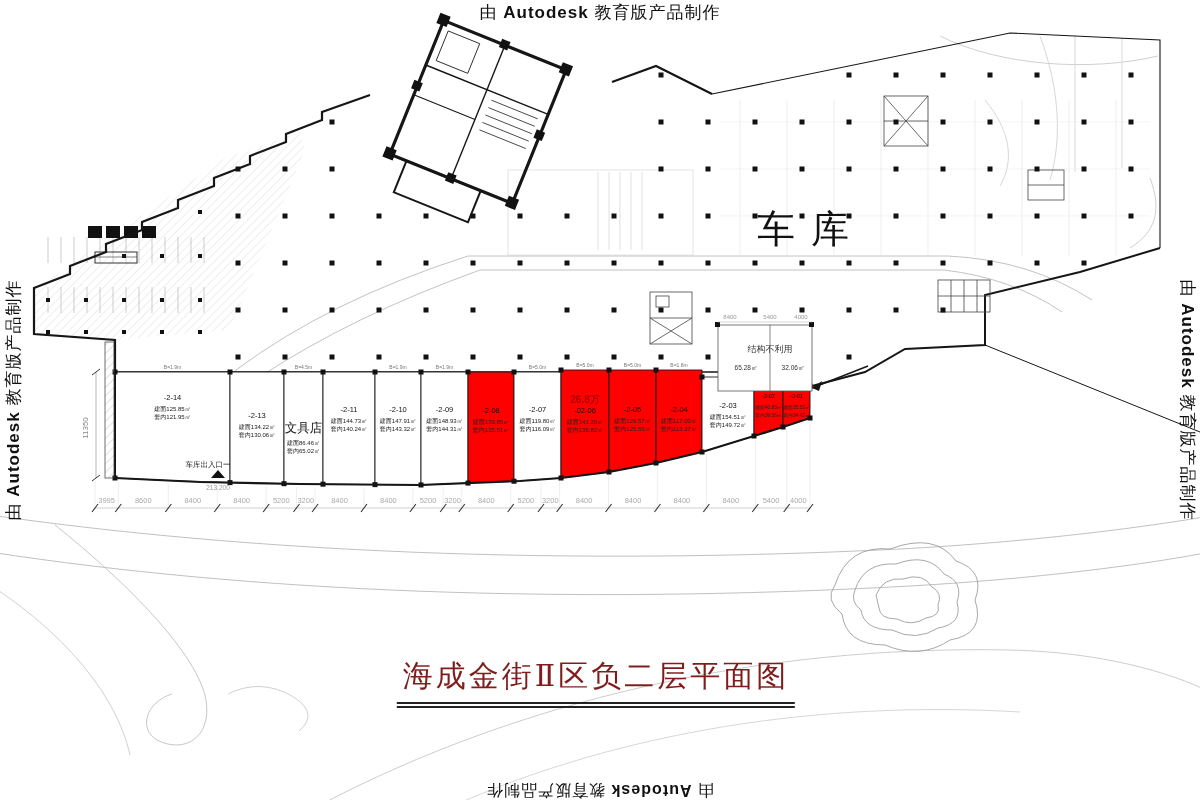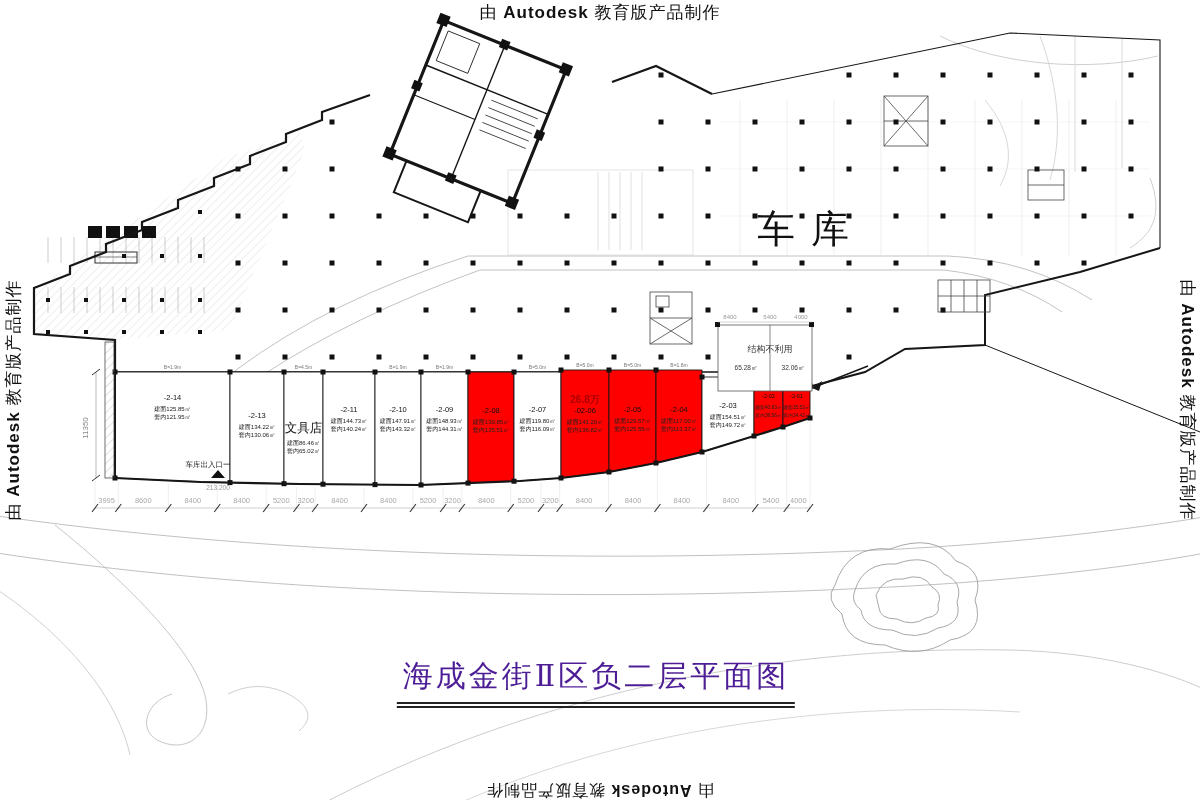--- a/index.html
+++ b/index.html
@@ -6,21 +6,21 @@
     font-family:"Liberation Sans","DejaVu Sans",sans-serif;}
   #stage{position:relative;width:1200px;height:800px;background:#fff;}
   svg{position:absolute;left:0;top:0;}
   .wm{position:absolute;white-space:nowrap;font-size:17px;color:#111;letter-spacing:1px;}
   .wm b{font-weight:bold;font-family:"Liberation Sans",sans-serif;}
   .wm-top{left:600px;top:12px;transform:translate(-50%,-50%);}
   .wm-left{left:13px;top:400px;transform:translate(-50%,-50%) rotate(-90deg);}
   .wm-right{left:1187px;top:400px;transform:translate(-50%,-50%) rotate(90deg);}
   .wm-bottom{left:600px;top:789px;transform:translate(-50%,-50%) rotate(180deg);font-size:16px;}
   .title{position:absolute;left:596px;top:656px;transform:translateX(-50%);
-    font-family:"Liberation Serif","DejaVu Serif",serif;font-size:30px;color:#4c1d95;
+    font-family:"Liberation Serif","DejaVu Serif",serif;font-size:30px;color:#7f1d1d;
     letter-spacing:3px;padding:0 6px 5px 6px;border-bottom:2px solid #222;}
   .title::after{content:"";position:absolute;left:0;right:0;bottom:-6px;height:2px;background:#222;}
   text{font-family:"Liberation Sans","DejaVu Sans",sans-serif;}
 </style>
 </head>
 <body>
 
 <div id="stage">
 
 <svg viewBox="0 0 1200 800" width="1200" height="800">

